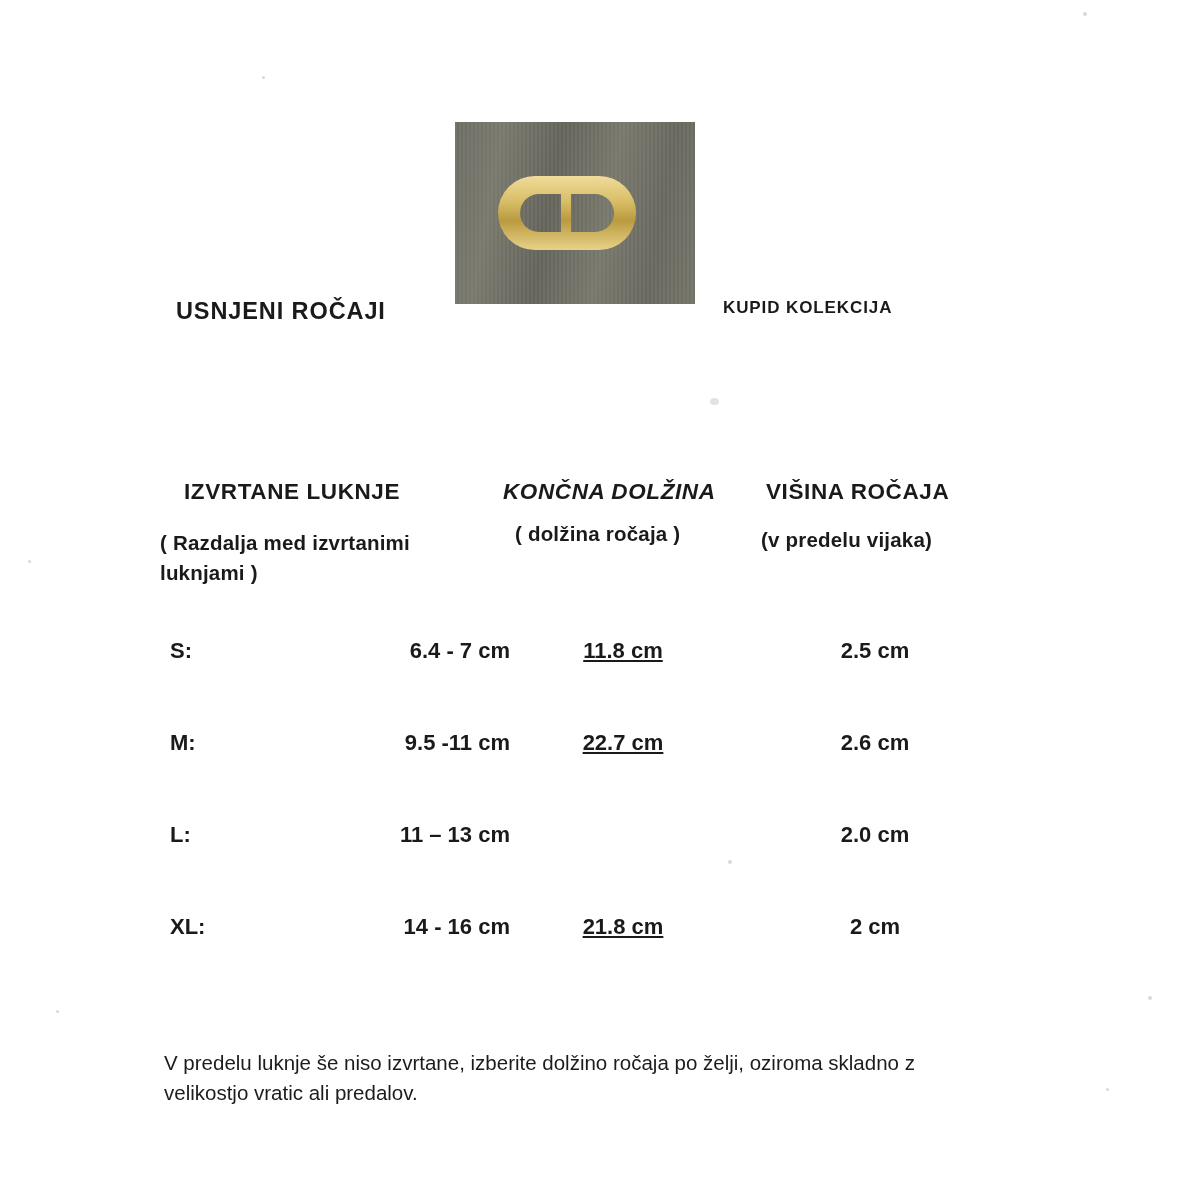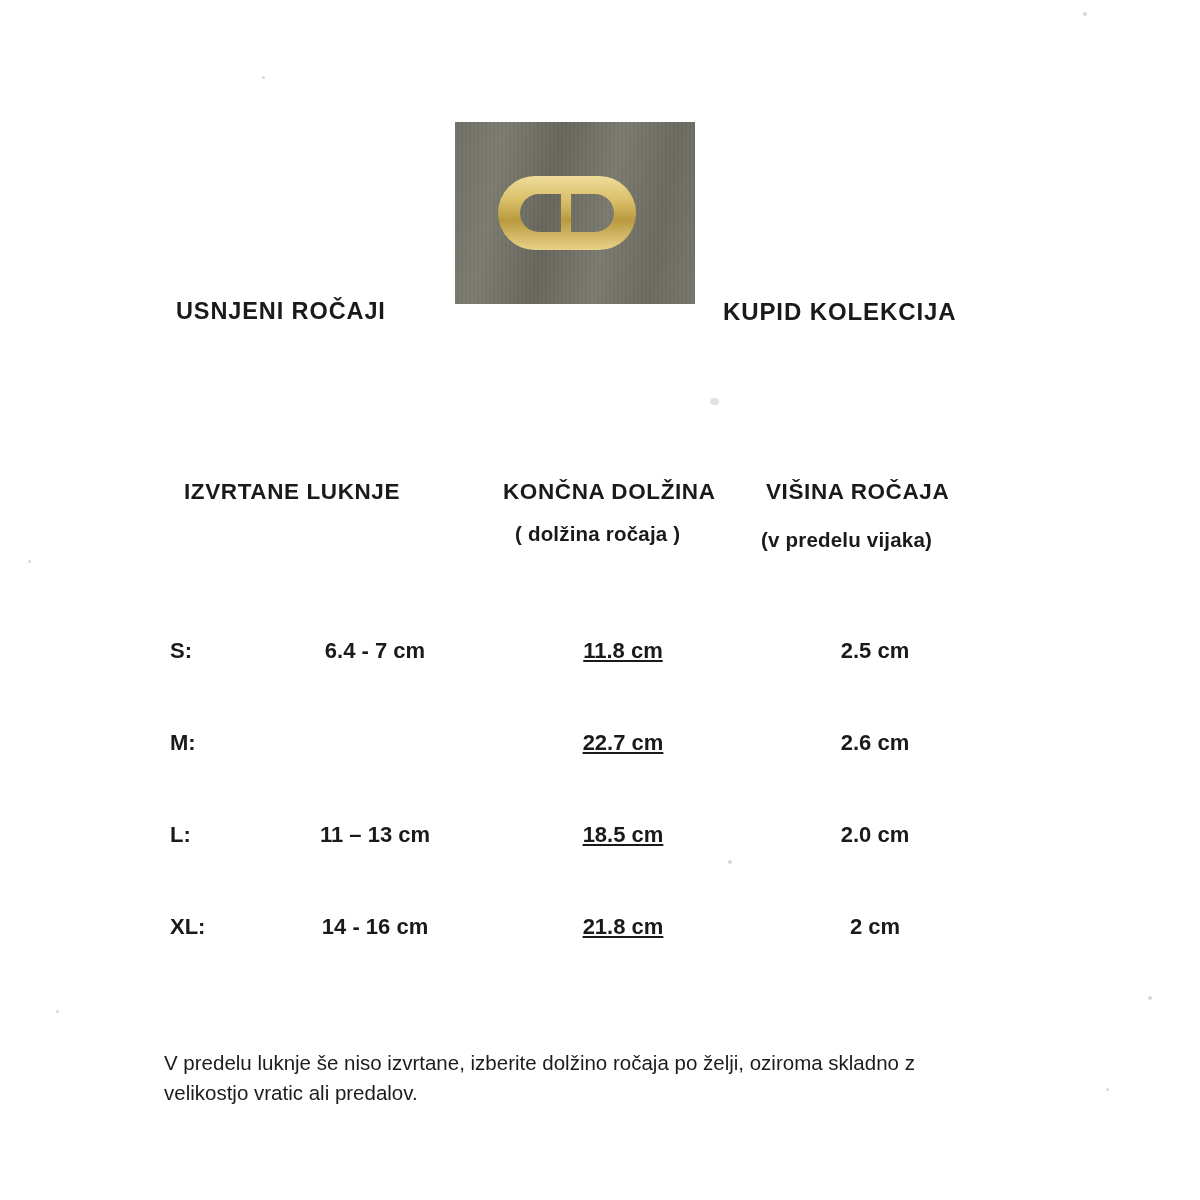--- a/index.html
+++ b/index.html
@@ -69,41 +69,41 @@
     left: 176px;
     top: 298px;
     font-size: 23.5px;
     font-weight: bold;
     letter-spacing: 0.9px;
   }
   .head-right {
     position: absolute;
     left: 723px;
     top: 298px;
-    font-size: 24px;
+    font-size: 17px;
     font-weight: bold;
     letter-spacing: 0.9px;
   }
 
   
   .col-head {
     position: absolute;
     font-weight: bold;
     font-size: 22.5px;
     letter-spacing: 0.6px;
     white-space: nowrap;
   }
   .col-sub {
     position: absolute;
     font-weight: bold;
     font-size: 20.5px;
     letter-spacing: 0.2px;
   }
   #ch1 { left: 184px; top: 479px; }
-  #ch2 { left: 503px; top: 479px; }
+  #ch2 { left: 503px; top: 479px; font-style: italic; }
   #ch3 { left: 766px; top: 479px; }
   #cs1 { left: 160px; top: 528px; width: 340px; line-height: 30px; }
   #cs2 { left: 515px; top: 522px; }
   #cs3 { left: 761px; top: 528px; }
 
   
   .rows {
     position: absolute;
     left: 0;
     top: 628px;
@@ -120,21 +120,21 @@
     left: 170px;
     top: 10px;
     width: 60px;
     text-align: left;
   }
   .cell-holes {
     position: absolute;
     left: 240px;
     top: 10px;
     width: 270px;
-    text-align: center;
+    text-align: right;
   }
   .cell-length {
     position: absolute;
     left: 500px;
     top: 10px;
     width: 246px;
     text-align: center;
     text-decoration: underline;
   }
   .cell-height {
@@ -190,42 +190,43 @@
     </div>
   </div>
 
   <div class="head-left">USNJENI ROČAJI</div>
   <div class="head-right">KUPID KOLEKCIJA</div>
 
   <div class="col-head" id="ch1">IZVRTANE LUKNJE</div>
   <div class="col-head" id="ch2">KONČNA DOLŽINA</div>
   <div class="col-head" id="ch3">VIŠINA ROČAJA</div>
 
+  <div class="col-sub" id="cs1">( Razdalja med izvrtanimi luknjami )</div>
   <div class="col-sub" id="cs2">( dolžina ročaja )</div>
   <div class="col-sub" id="cs3">(v predelu vijaka)</div>
 
   <div class="rows">
 
     <div class="row">
       <div class="cell-size">S:</div>
       <div class="cell-holes">6.4 - 7 cm</div>
       <div class="cell-length">11.8 cm</div>
       <div class="cell-height">2.5 cm</div>
     </div>
 
     <div class="row">
       <div class="cell-size">M:</div>
+      <div class="cell-holes">9.5 -11 cm</div>
       <div class="cell-length">22.7 cm</div>
       <div class="cell-height">2.6 cm</div>
     </div>
 
     <div class="row">
       <div class="cell-size">L:</div>
       <div class="cell-holes">11 – 13 cm</div>
-      <div class="cell-length">18.5 cm</div>
       <div class="cell-height">2.0 cm</div>
     </div>
 
     <div class="row">
       <div class="cell-size">XL:</div>
       <div class="cell-holes">14 - 16 cm</div>
       <div class="cell-length">21.8 cm</div>
       <div class="cell-height">2 cm</div>
     </div>
 

